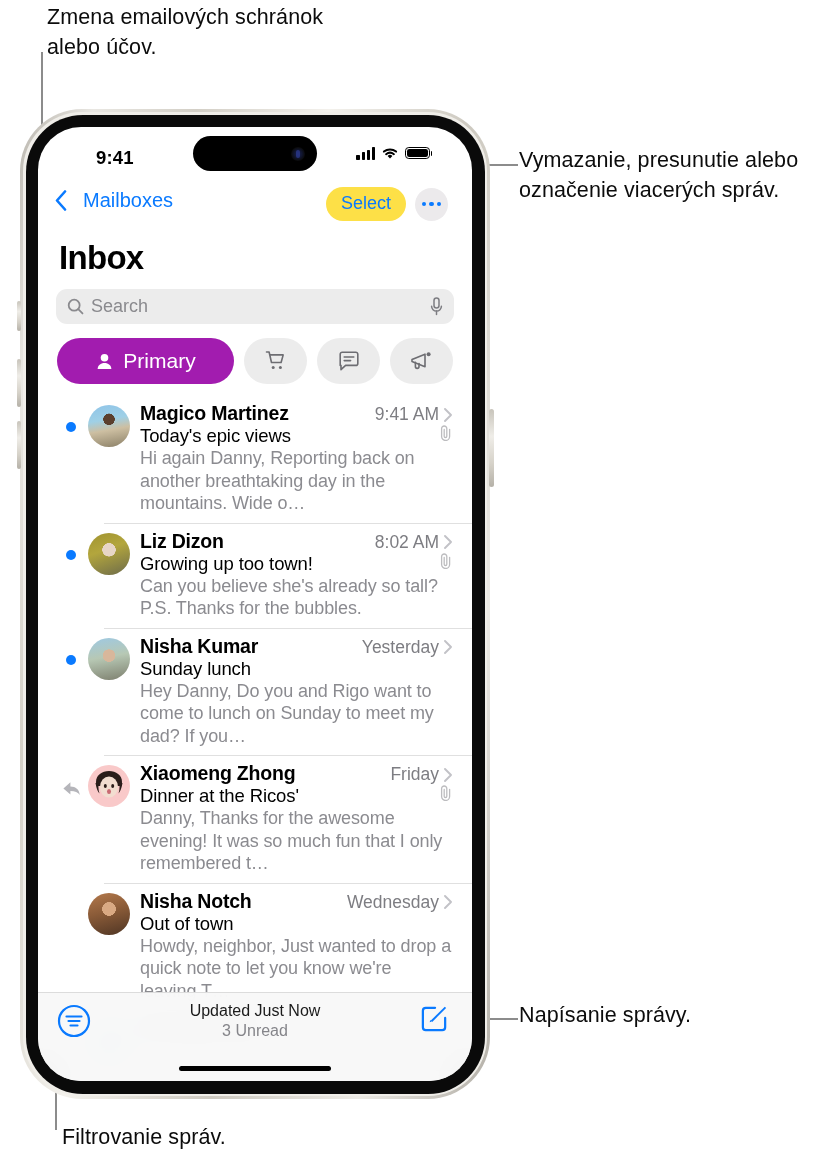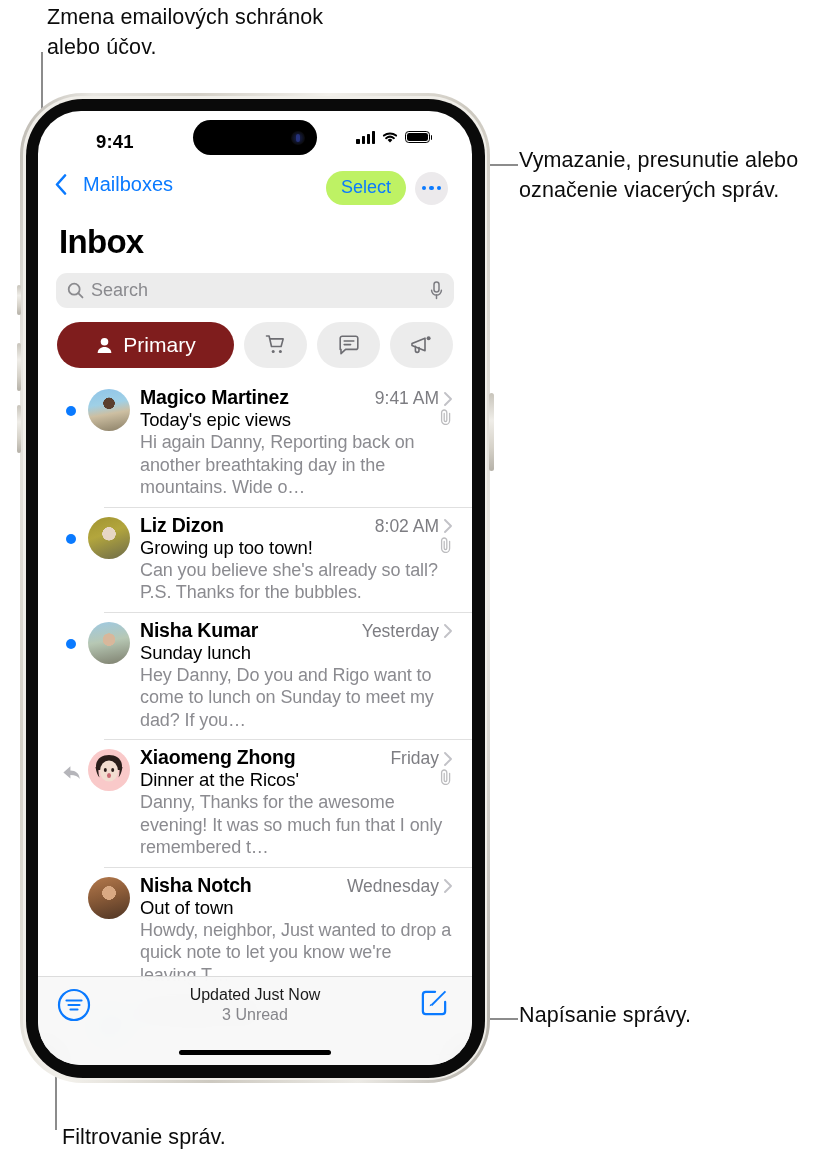--- a/index.html
+++ b/index.html
@@ -13,21 +13,21 @@
   #callout-mailboxes{left:47px;top:2px;width:330px;}
   #callout-select{left:519px;top:145px;width:320px;}
   #callout-compose{left:519px;top:1000px;width:300px;}
   #callout-filter{left:62px;top:1122px;width:300px;}
 
   .leader{position:absolute;background:#8c8c8c;}
   .leader.v{width:1.6px;}
   .leader.h{height:1.6px;}
 
   
-  #phone{position:absolute;left:20px;top:93px;width:470px;height:990px;}
+  #phone{position:absolute;left:20px;top:109px;width:470px;height:990px;}
   .frame-outer{
     position:absolute;inset:0;border-radius:62px;
     background:linear-gradient(105deg,#b9b5ad 0%,#e9e7e2 10%,#d3cfc6 24%,#f3f1ec 42%,#cdc9c0 62%,#eceae5 82%,#b2aea6 100%);
   }
   .frame-mid{
     position:absolute;left:3px;top:3px;right:3px;bottom:3px;border-radius:59px;
     background:#f0eee9;
   }
   .frame-black{
     position:absolute;left:5.5px;top:5.5px;right:5.5px;bottom:5.5px;border-radius:57px;
@@ -59,33 +59,33 @@
   .bars i:nth-child(3){height:10px}.bars i:nth-child(4){height:13px}
   .batt{width:25px;height:12.5px;border:1.6px solid #000;border-radius:3.8px;position:relative;box-sizing:border-box;}
   .batt i{position:absolute;left:1.3px;top:1.3px;bottom:1.3px;right:1.3px;background:#000;border-radius:2.2px;display:block;}
   .batt::after{content:"";position:absolute;right:-3.4px;top:3.6px;width:1.8px;height:5px;background:#000;border-radius:0 2px 2px 0;}
 
   
   .navbar{position:relative;height:52px;}
   .back-link{position:absolute;left:17px;top:6px;display:flex;align-items:center;gap:16px;color:#0a7aff;font-size:20px;cursor:pointer;}
   .chev-back{width:12px;height:21px;flex:0 0 auto;}
   .nav-right{position:absolute;right:24px;top:4px;display:flex;align-items:center;gap:9px;}
-  .pill-select{background:#bef264;border-radius:18px;padding:6px 15px 7px;color:#0a7aff;font-size:18px;cursor:pointer;}
+  .pill-select{background:#fde047;border-radius:18px;padding:6px 15px 7px;color:#0a7aff;font-size:18px;cursor:pointer;}
   .circle-more{width:33px;height:33px;border-radius:50%;background:#eceaec;display:flex;align-items:center;justify-content:center;gap:3.4px;cursor:pointer;}
   .circle-more span{width:4.2px;height:4.2px;border-radius:50%;background:#0a7aff;display:block;}
 
   
   .big-title{margin:4px 0 0 21px;font-size:33px;font-weight:bold;letter-spacing:-.7px;color:#000;}
   .searchbar{margin:12px 18px 0;height:35px;background:#ececec;border-radius:11px;display:flex;align-items:center;padding:0 11px;cursor:text;}
   .search-ph{font-size:18px;color:#8a8a8e;margin-left:7px;flex:1;}
 
   
   .chips{display:flex;gap:10px;margin:14px 0 0 19px;align-items:center;}
   .chip{width:63px;height:46px;border-radius:23px;background:#ececec;display:flex;align-items:center;justify-content:center;cursor:pointer;}
-  .chip.primary{width:177px;background:#7f1d1d;color:#fff;gap:9px;font-size:21px;font-weight:500;}
+  .chip.primary{width:177px;background:#a21caf;color:#fff;gap:9px;font-size:21px;font-weight:500;}
 
   
   .list{margin-top:12px;}
   .row{position:relative;display:flex;padding:6px 8px 9px 0;cursor:pointer;}
   .row .sep{position:absolute;left:66px;right:0;bottom:0;height:1px;background:#e0e0e0;}
   .unread-dot{position:absolute;left:28px;top:26px;width:10px;height:10px;border-radius:50%;background:#0a7aff;}
   .replied{position:absolute;left:24px;top:25px;width:19px;height:15px;}
   .avatar{width:42px;height:42px;border-radius:50%;margin:3px 10px 0 50px;flex:0 0 auto;overflow:hidden;position:relative;}
   .body{flex:1;padding-right:12px;min-width:0;}
   .line1{display:flex;align-items:baseline;}

